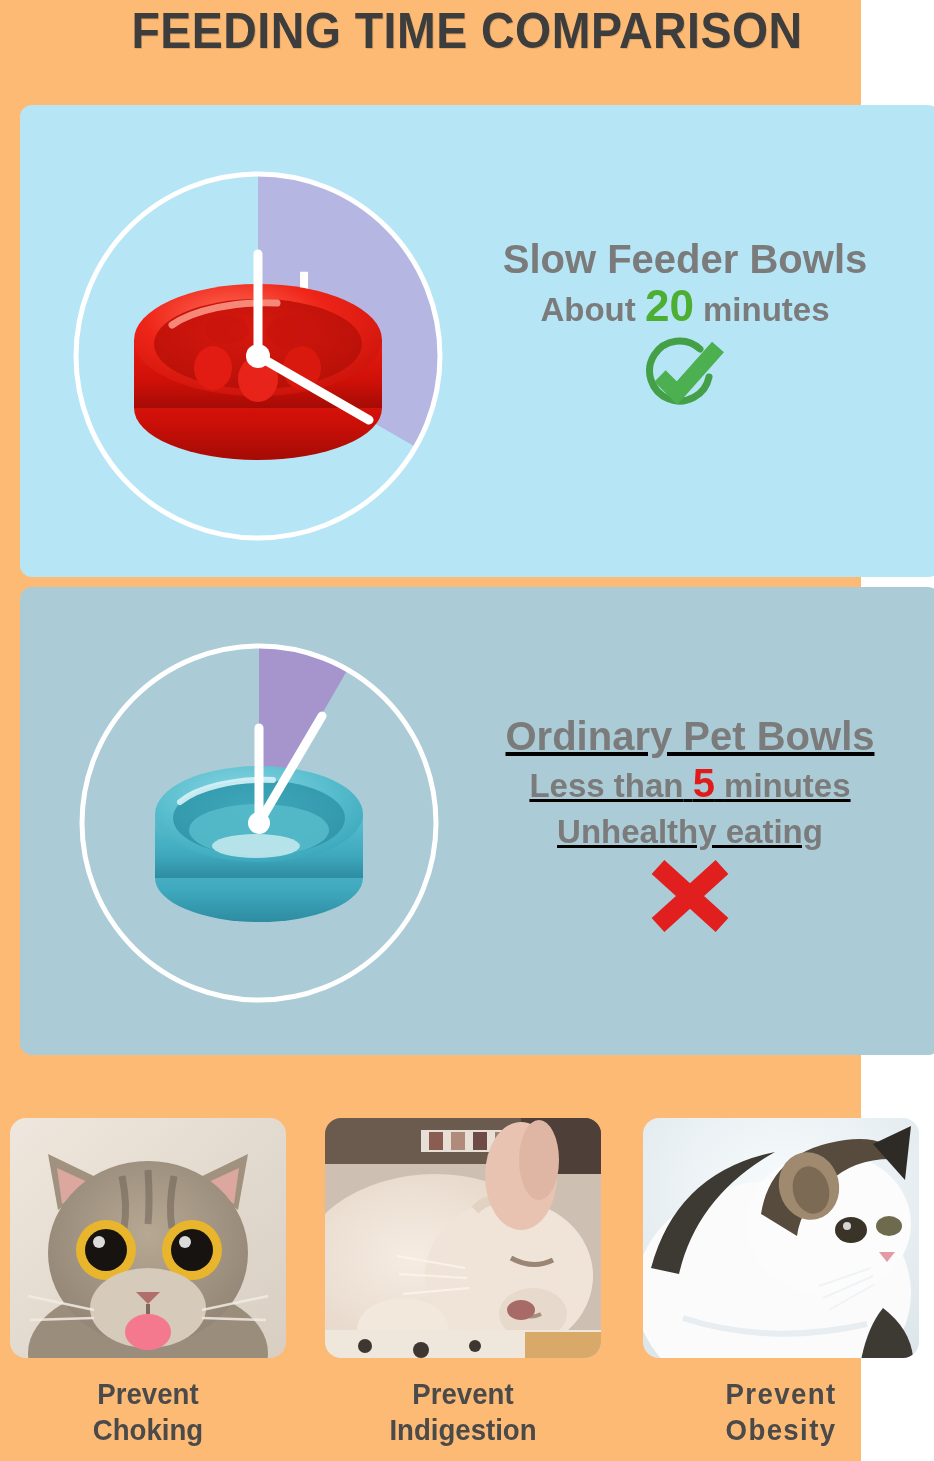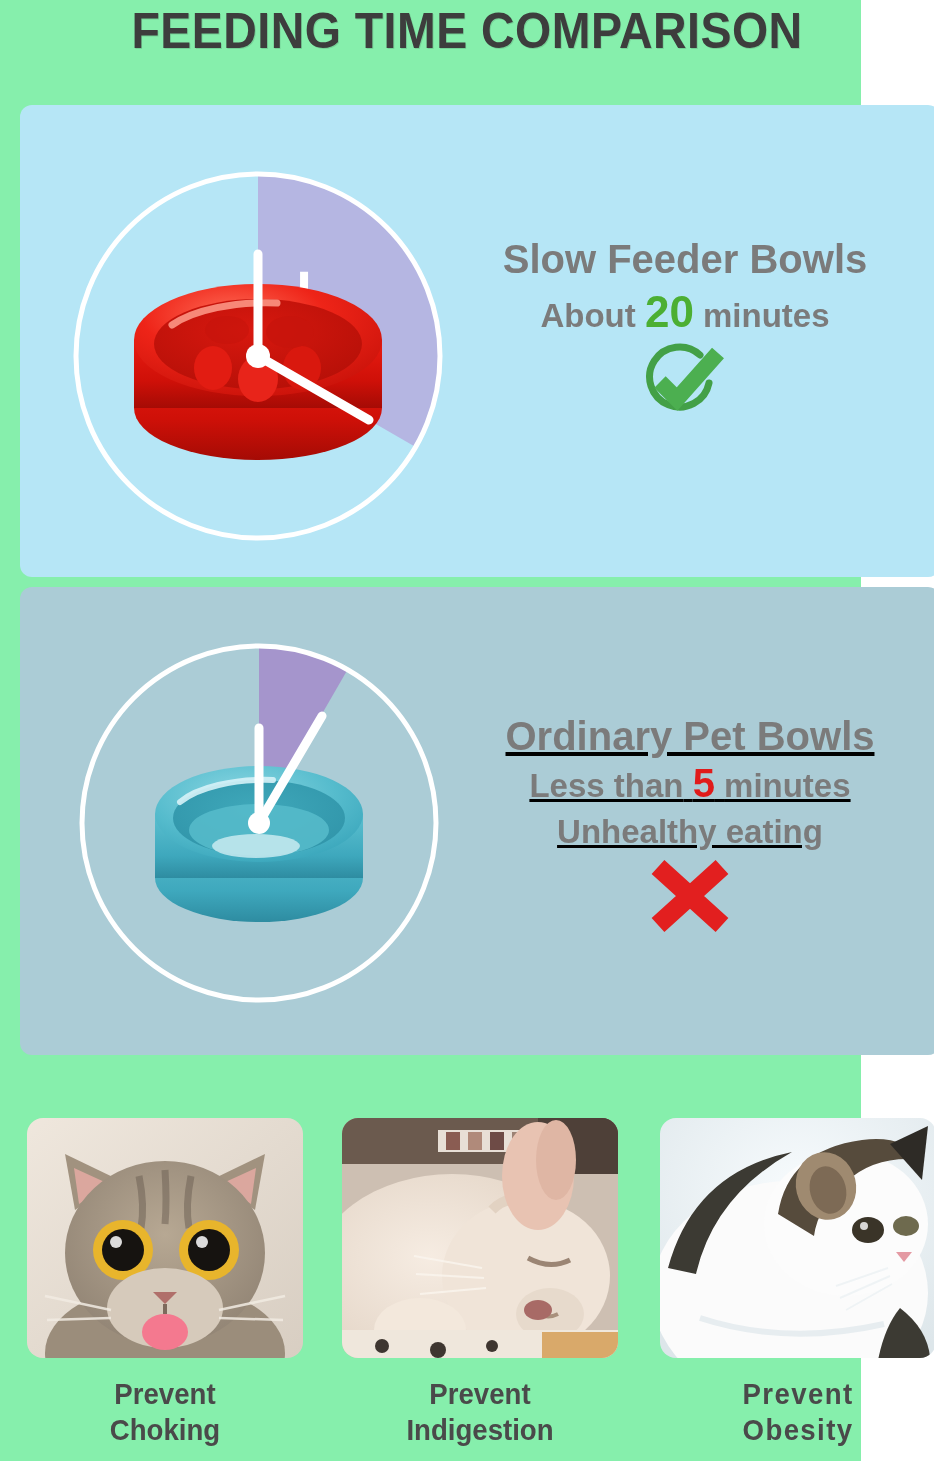--- a/index.html
+++ b/index.html
@@ -2,21 +2,21 @@
 <html><head>
 <meta charset="utf-8">
 <style>
   * { margin:0; padding:0; box-sizing:border-box; }
   html,body{
     width:934px; height:1461px;
     background:#ffffff;
     font-family:"Liberation Sans", sans-serif;
     overflow:hidden;
   }
-  .page{ position:relative; width:861px; height:1461px; background:#86efac; }
+  .page{ position:relative; width:861px; height:1461px; background:#fdba74; }
 
   
   .title{
     position:absolute; left:0; top:2px; width:934px;
     text-align:center;
     font-family:"Liberation Sans Narrow","Liberation Sans",sans-serif;
     font-weight:bold;
     font-size:50px;
     line-height:58px;
     letter-spacing:0.5px;
@@ -50,21 +50,21 @@
     line-height:46px; white-space:nowrap;
   }
   .big-green{ font-size:44px; font-weight:bold; color:#4caf33; }
   .big-red{ font-size:40px; font-weight:bold; color:#e01b1b; }
   .mark{ margin-top:4px; }
 
   
   .cards{
     position:absolute; left:0; top:1118px; width:934px; height:343px;
   }
-  .card{ position:absolute; top:0; width:276px;margin-left:17px; }
+  .card{ position:absolute; top:0; width:276px; }
   .card-1{ left:10px; }
   .card-2{ left:325px; }
   .card-3{ left:643px; }
   .photo{
     width:100%; height:240px;
     border-radius:16px;
     overflow:hidden;
     position:relative;
   }
   .photo svg{ display:block; width:100%; height:100%; }
@@ -170,21 +170,21 @@
         <g>
           <line x1="196" y1="196" x2="196" y2="94" stroke="#ffffff" stroke-width="9" stroke-linecap="round"></line>
           <line x1="196" y1="196" x2="307" y2="260" stroke="#ffffff" stroke-width="9" stroke-linecap="round"></line>
           <circle cx="196" cy="196" r="12" fill="#ffffff"></circle>
         </g>
       </svg>
     </div>
 
     <div class="ptext" style="left:420px; top:130px; width:490px;">
       <div class="ptitle">Slow Feeder Bowls</div>
-      <div class="pline" style="margin-top:6px;">
+      <div class="pline" style="margin-top:0;">
         <span>About</span>
         <span class="big-green">20</span>
         <span>minutes</span>
       </div>
       <div class="mark">
         <svg width="110" height="78" viewBox="0 0 110 78" style="display:inline-block;">
           <path d="M70,12 A30,30 0 1,0 79,40" fill="none" stroke="#43a047" stroke-width="7" stroke-linecap="round"></path>
           <path d="M30,39 L47,56 L88,10" fill="none" stroke="#4caf50" stroke-width="16" stroke-linecap="butt" stroke-linejoin="miter"></path>
         </svg>
       </div>

